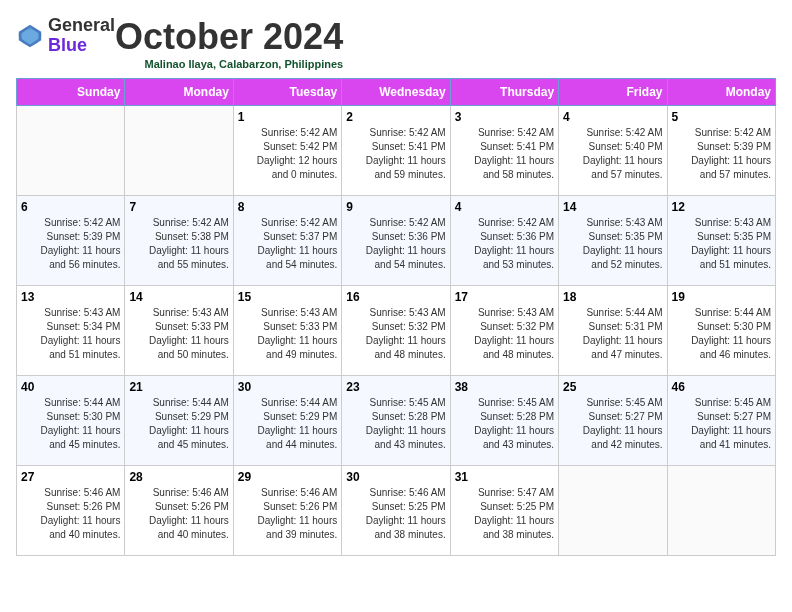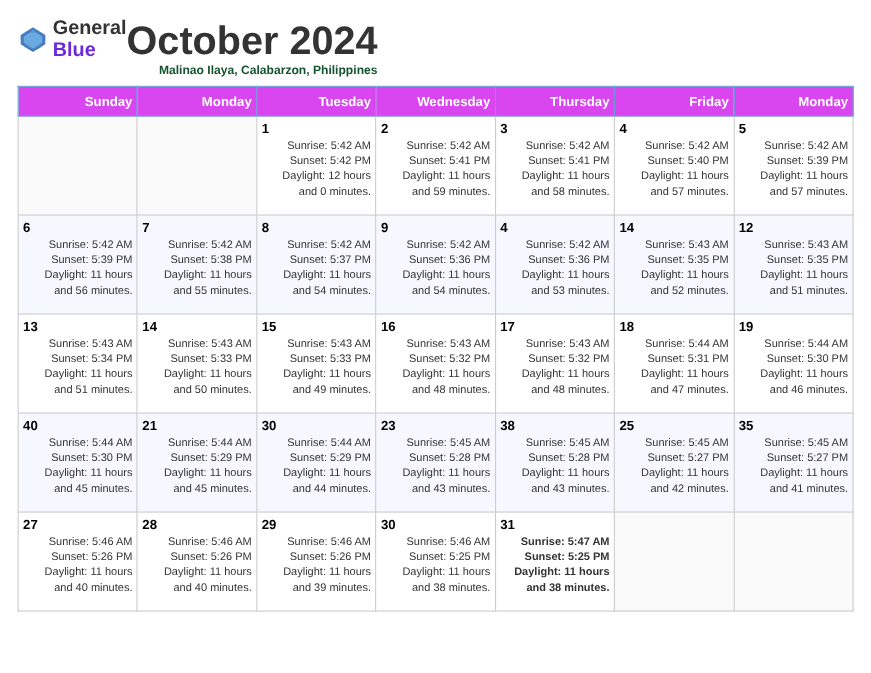--- a/index.html
+++ b/index.html
@@ -294,21 +294,21 @@
 and 43 minutes.</div>
         </td>
         <td>
           <span class="day-num">25</span>
           <div class="day-detail" style="white-space: pre-line;">Sunrise: 5:45 AM
 Sunset: 5:27 PM
 Daylight: 11 hours
 and 42 minutes.</div>
         </td>
         <td>
-          <span class="day-num">35</span>
+          <span class="day-num">46</span>
           <div class="day-detail" style="white-space: pre-line;">Sunrise: 5:45 AM
 Sunset: 5:27 PM
 Daylight: 11 hours
 and 41 minutes.</div>
         </td>
       </tr>
       <tr>
         <td>
           <span class="day-num">27</span>
           <div class="day-detail" style="white-space: pre-line;">Sunrise: 5:46 AM
@@ -332,21 +332,21 @@
         </td>
         <td>
           <span class="day-num">30</span>
           <div class="day-detail" style="white-space: pre-line;">Sunrise: 5:46 AM
 Sunset: 5:25 PM
 Daylight: 11 hours
 and 38 minutes.</div>
         </td>
         <td>
           <span class="day-num">31</span>
-          <div class="day-detail" style="white-space: pre-line; font-weight: bold;">Sunrise: 5:47 AM
+          <div class="day-detail" style="white-space: pre-line;">Sunrise: 5:47 AM
 Sunset: 5:25 PM
 Daylight: 11 hours
 and 38 minutes.</div>
         </td>
         <td class="empty"></td>
         <td class="empty"></td>
       </tr>
     </tbody>
 </table>
 

